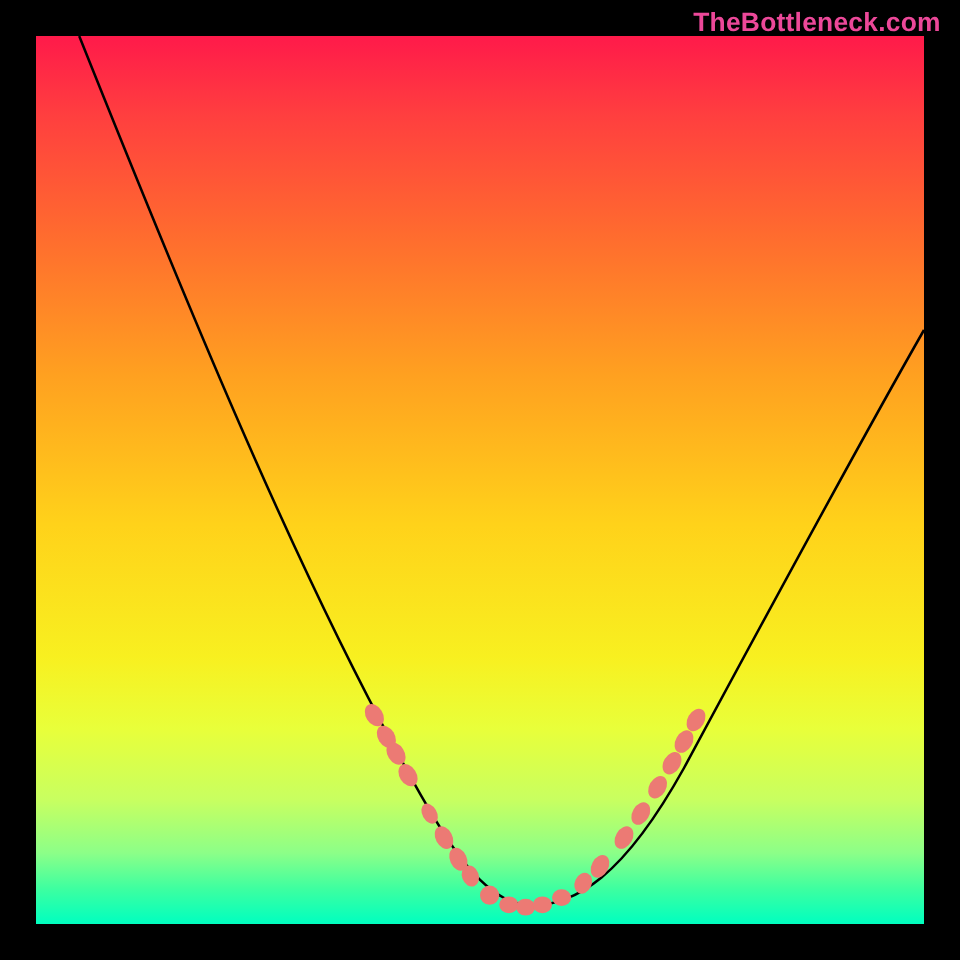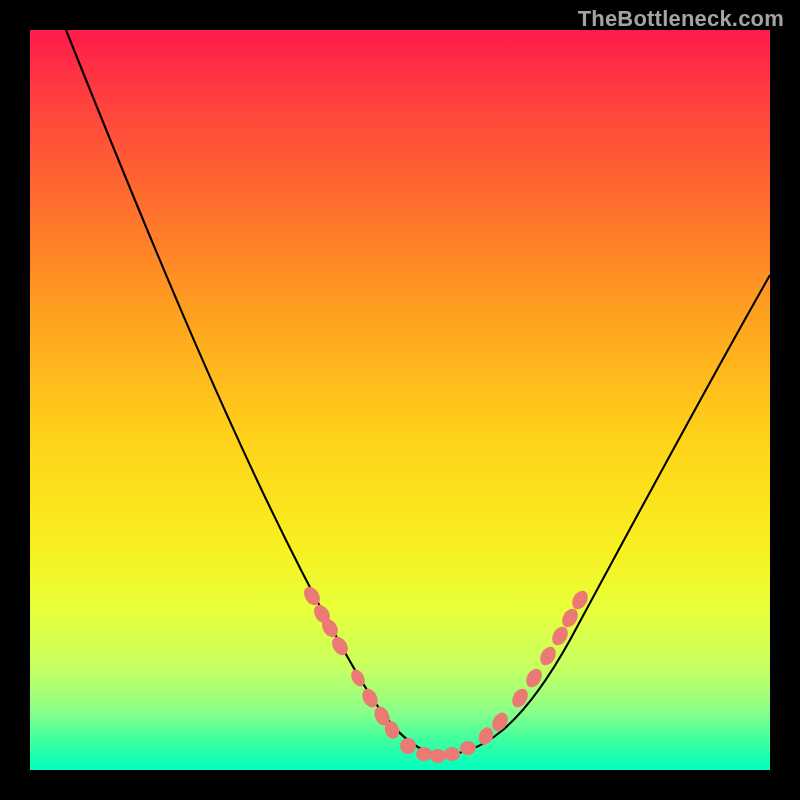--- a/index.html
+++ b/index.html
@@ -29,21 +29,21 @@
       #8cff88 92%,
       #3effa0 96%,
       #00ffc0 100%);
   }
   .watermark {
     position: absolute;
     top: 6px;
     right: 16px;
     font-size: 22px;
     font-weight: 600;
-    color: #a3a3a3;
+    color: #ec4899;
     letter-spacing: 0.2px;
   }
   svg.curve {
     position: absolute;
     left: 0;
     top: 0;
     width: 740px;
     height: 740px;
     overflow: visible;
   }

